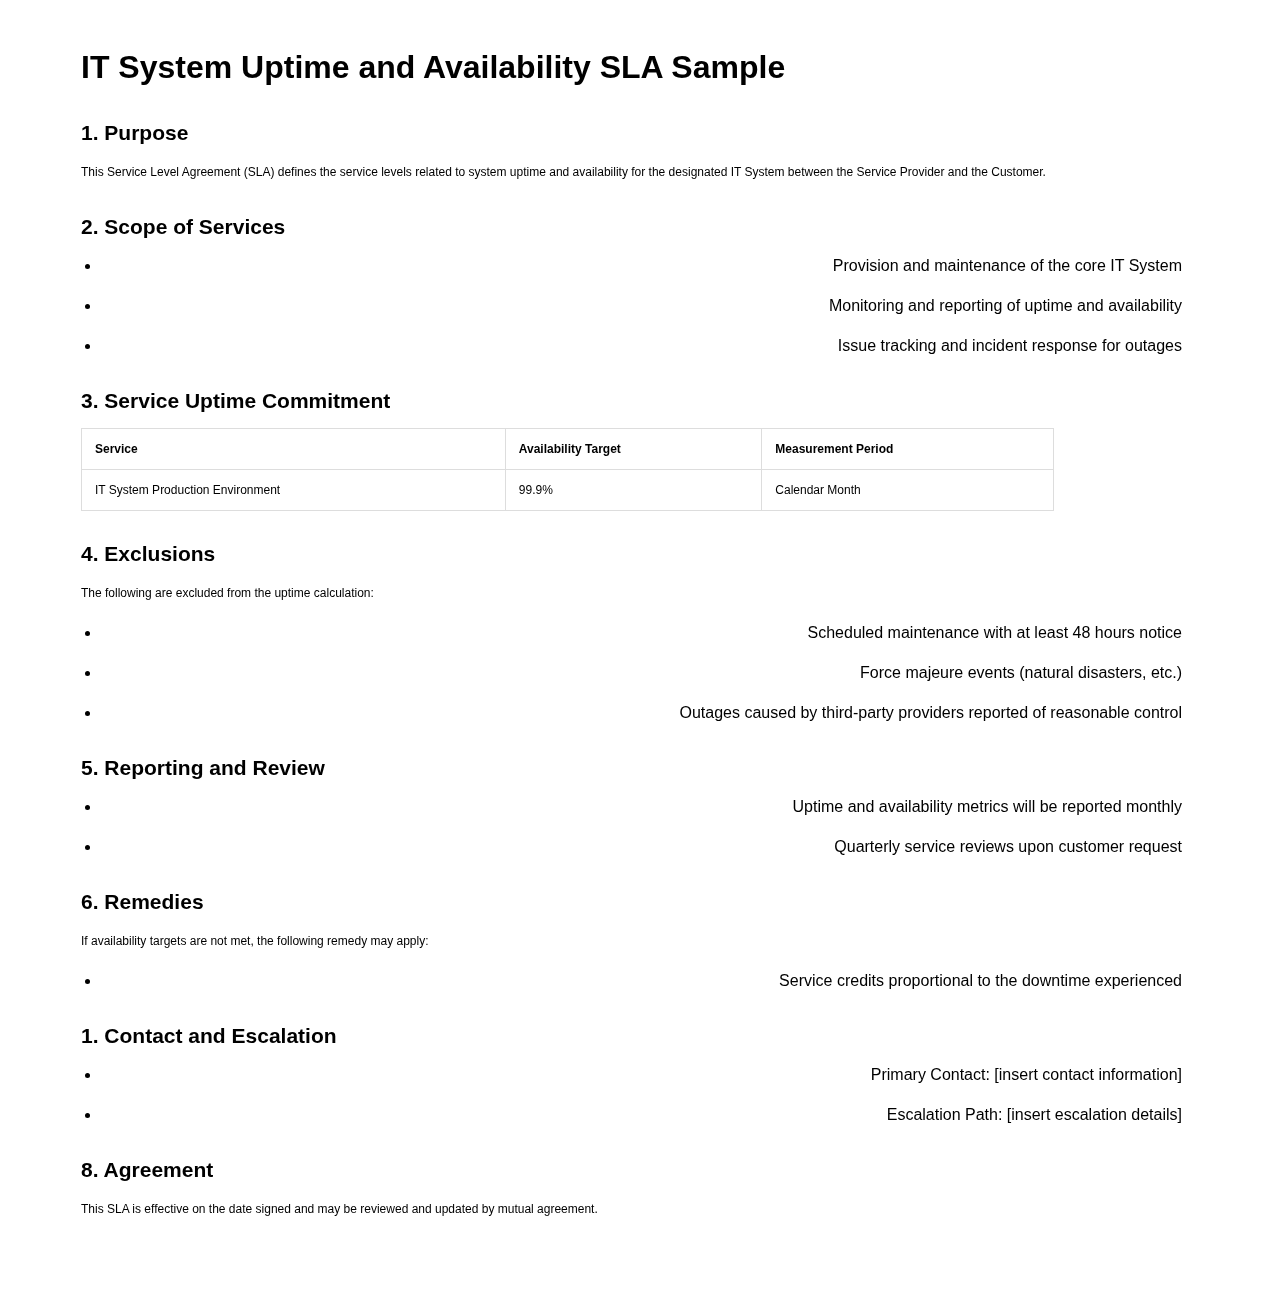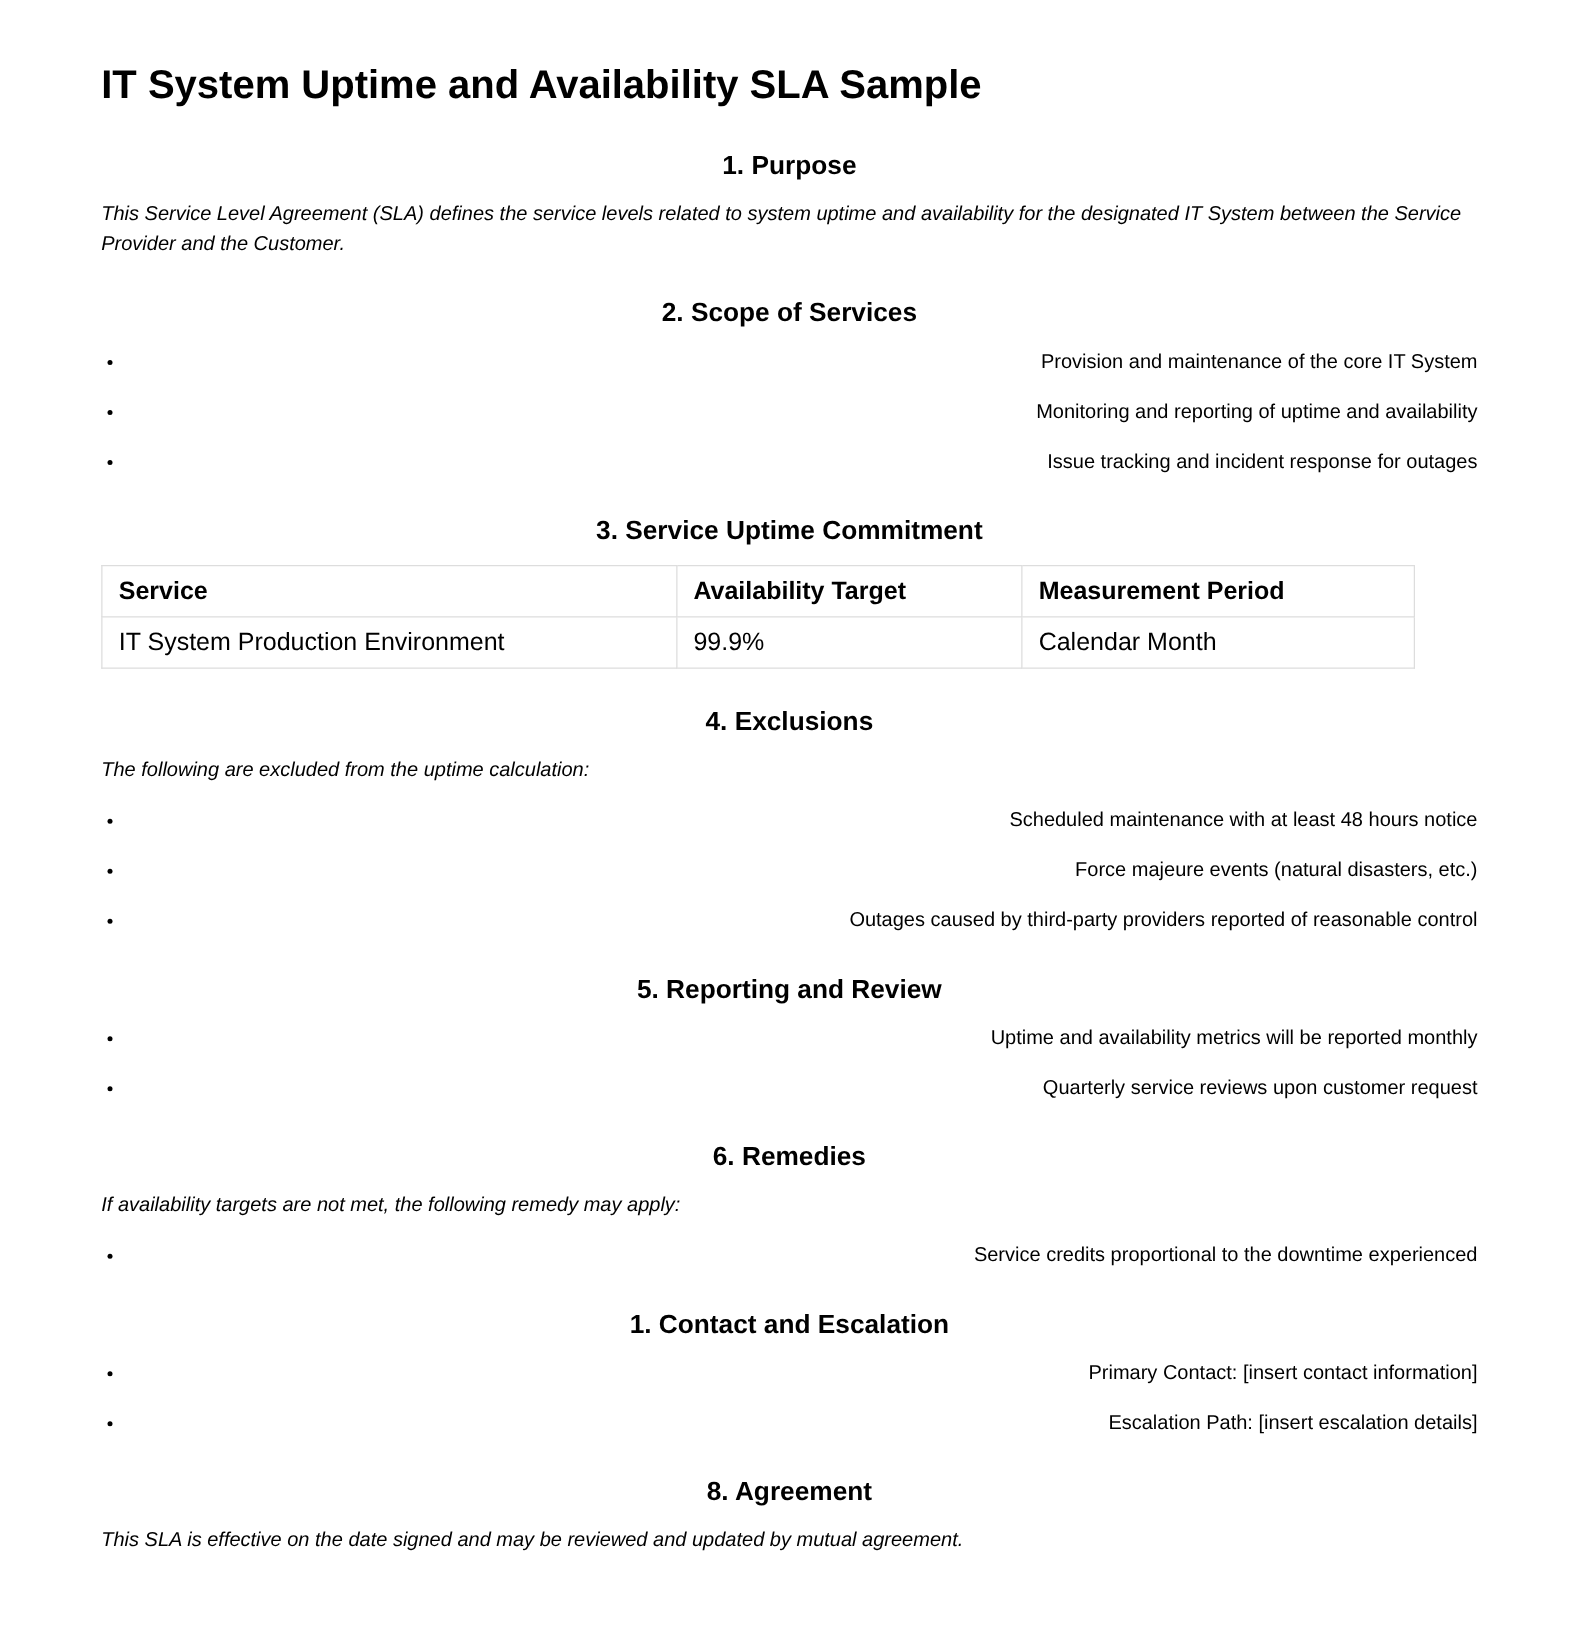--- a/index.html
+++ b/index.html
@@ -21,46 +21,44 @@
       font-size: 32px;
       font-weight: bold;
       margin: 0 0 32px 0;
       line-height: 42px;
     }
     h2 {
       font-size: 21px;
       font-weight: bold;
       margin: 0 0 14px 0;
       line-height: 26px;
-      text-align: center;
     }
     p {
-      font-size: 16px;
+      font-size: 12px;
       line-height: 24px;
       margin: 0 0 16px 0;
-      font-style: italic;
     }
     .section { margin-bottom: 30px; }
     .section.last { margin-bottom: 0; }
     ul {
       margin: 0;
       padding-left: 20px;
       list-style: disc;
     }
     li {
       font-size: 16px;
       line-height: 24px;
       margin: 0 0 16px 0;
       text-align: right;
     }
     li:last-child { margin-bottom: 0; }
     table {
-      width: 1051px;
+      width: 973px;
       border-collapse: collapse;
-      font-size: 20px;
+      font-size: 12px;
     }
     th, td {
       border: 1px solid #dddddd;
       text-align: left;
       padding: 0 13px;
       height: 40px;
       line-height: 20px;
     }
     th { font-weight: bold; }
     col.c1 { width: 486px; }

